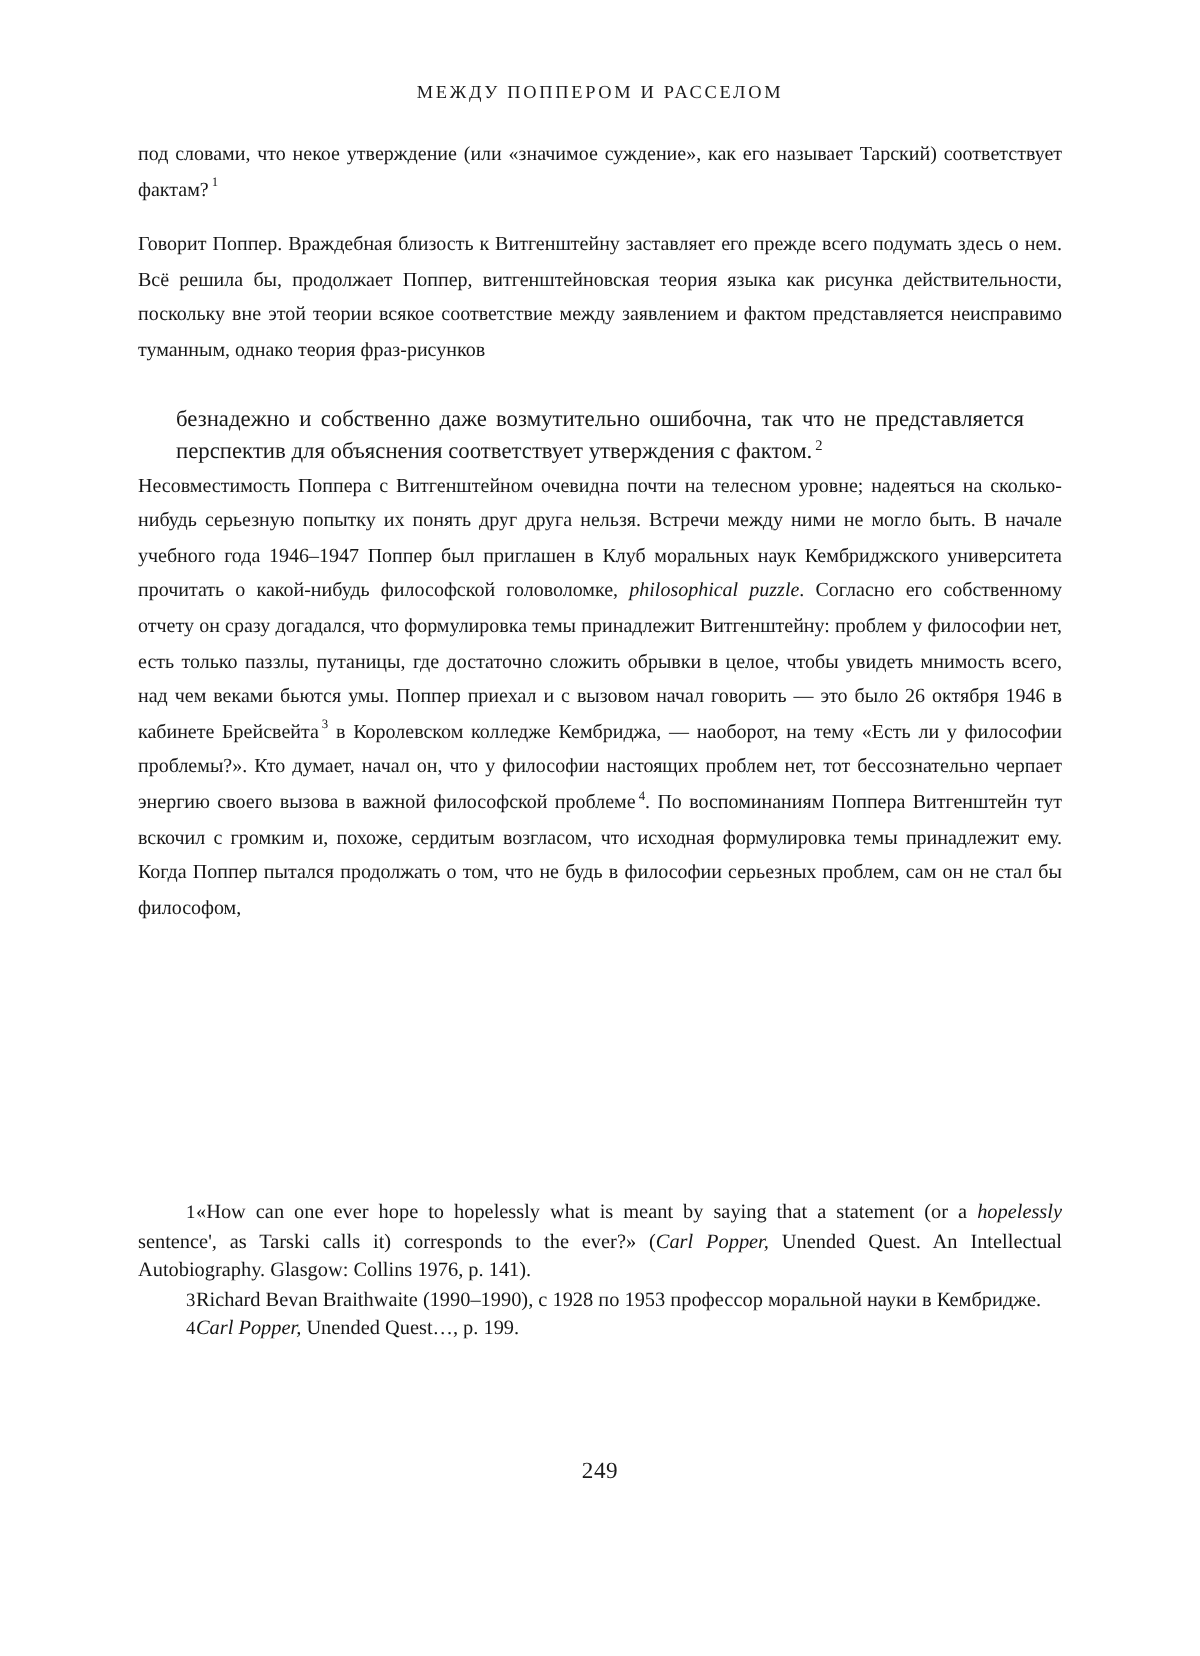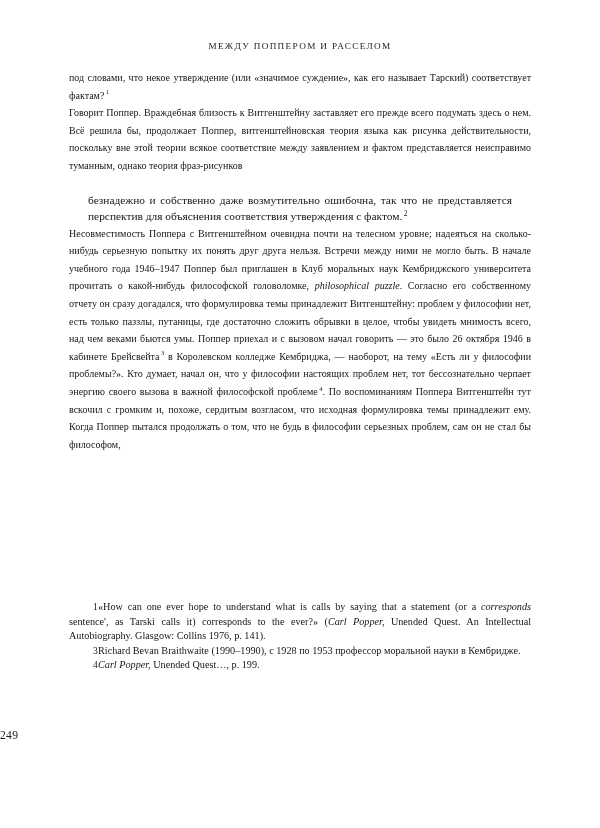--- a/index.html
+++ b/index.html
@@ -44,21 +44,21 @@
   p.para {
     margin: 0;
     font-size: 10px;
     line-height: 17.6px;
     text-align: justify;
     text-justify: inter-word;
     color: #161616;
     hyphens: manual;
   }
   p.para + p.para {
-    margin-top: 0;
+    margin-top: 10px;
   }
   .para-gap {
     margin-top: 17.6px;
   }
 
   
   .quote {
     margin: 17.6px 0 0 0;
     padding: 0 19px 0 19px;
     font-size: 11.4px;
@@ -87,21 +87,21 @@
     min-width: 17px;
     font-size: 9.4px;
   }
 
   
   .folio {
     position: absolute;
     left: 0;
     top: 729px;
     width: 600px;
-    text-align: left;
+    text-align: center;
     font-size: 11.6px;
     color: #1b1b1b;
     letter-spacing: 0.3px;
   }
 
   i, .ital { font-style: italic; }
   sup {
     font-size: 0.64em;
     vertical-align: super;
     line-height: 0;
@@ -116,30 +116,30 @@
   <div class="content">
 
     <div class="running-head">Между Поппером и Расселом</div>
 
     <div class="body-block">
 
       <p class="para"><span>под словами, что некое утверждение (или «значимое суждение», как его называет Тарский) соответствует фактам?</span><sup>1</sup></p>
 
       <p class="para para-gap"><span>Говорит Поппер. Враждебная близость к Витгенштейну заставляет его прежде всего подумать здесь о нем. Всё решила бы, продолжает Поппер, витгенштейновская теория языка как рисунка действительности, поскольку вне этой теории всякое соответствие между заявлением и фактом представляется неисправимо туманным, однако теория фраз-рисунков</span></p>
 
-      <div class="quote"><span>безнадежно и собственно даже возмутительно ошибочна, так что не представляется перспектив для объяснения соответствия утверждения с фактом.</span><sup>2</sup></div>
+      <div class="quote"><span>безнадежно и собственно даже возмутительно ошибочна, так что не представляется перспектив для объяснения соответствует утверждения с фактом.</span><sup>2</sup></div>
 
       <p class="para para-gap"><span>Несовместимость Поппера с Витгенштейном очевидна почти на телесном уровне; надеяться на сколько-нибудь серьезную попытку их понять друг друга нельзя. Встречи между ними не могло быть. В начале учебного года 1946–1947 Поппер был приглашен в Клуб моральных наук Кембриджского университета прочитать о какой-нибудь философской головоломке, </span><i class="ital">philosophical puzzle</i><span>. Согласно его собственному отчету он сразу догадался, что формулировка темы принадлежит Витгенштейну: проблем у философии нет, есть только паззлы, путаницы, где достаточно сложить обрывки в целое, чтобы увидеть мнимость всего, над чем веками бьются умы. Поппер приехал и с вызовом начал говорить — это было 26 октября 1946 в кабинете Брейсвейта</span><sup>3</sup><span> в Королевском колледже Кембриджа, — наоборот, на тему «Есть ли у философии проблемы?». Кто думает, начал он, что у философии настоящих проблем нет, тот бессознательно черпает энергию своего вызова в важной философской проблеме</span><sup>4</sup><span>. По воспоминаниям Поппера Витгенштейн тут вскочил с громким и, похоже, сердитым возгласом, что исходная формулировка темы принадлежит ему. Когда Поппер пытался продолжать о том, что не будь в философии серьезных проблем, сам он не стал бы философом,</span></p>
 
     </div>
   </div>
 
   <div class="footnotes">
 
-    <p class="footnote"><span class="fn-num">1</span><span>«How can one ever hope to understand what is calls by saying that a statement (or a </span><i class="ital">corresponds</i><span> sentence', as Tarski calls it) corresponds to the ever?» (</span><i class="ital">Carl Popper,</i><span> Unended Quest. An Intellectual Autobiography. Glasgow: Collins 1976, p. 141).</span></p>
+    <p class="footnote"><span class="fn-num">1</span><span>«How can one ever hope to hopelessly what is meant by saying that a statement (or a </span><i class="ital">hopelessly</i><span> sentence', as Tarski calls it) corresponds to the ever?» (</span><i class="ital">Carl Popper,</i><span> Unended Quest. An Intellectual Autobiography. Glasgow: Collins 1976, p. 141).</span></p>
 
 
     <p class="footnote"><span class="fn-num">3</span><span>Richard Bevan Braithwaite (1990–1990), с 1928 по 1953 профессор моральной науки в Кембридже.</span></p>
 
     <p class="footnote"><span class="fn-num">4</span><i class="ital">Carl Popper,</i><span> Unended Quest…, p. 199.</span></p>
 
   </div>
 
   <div class="folio">249</div>
 

